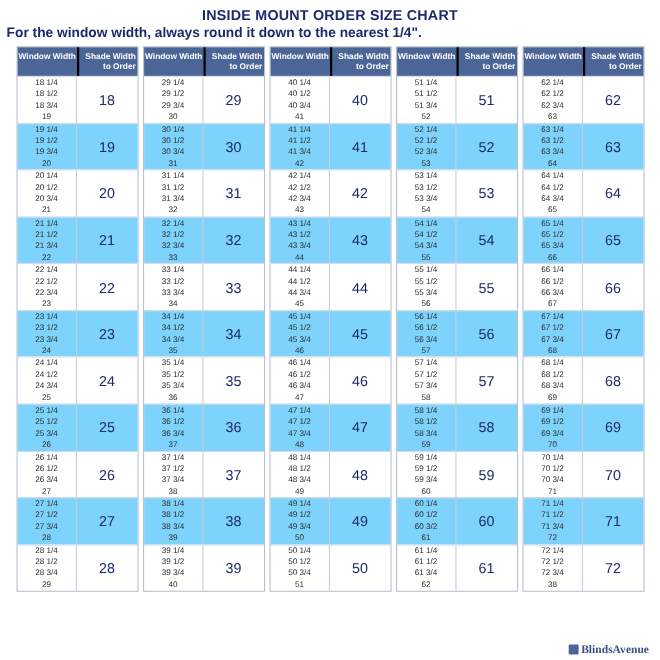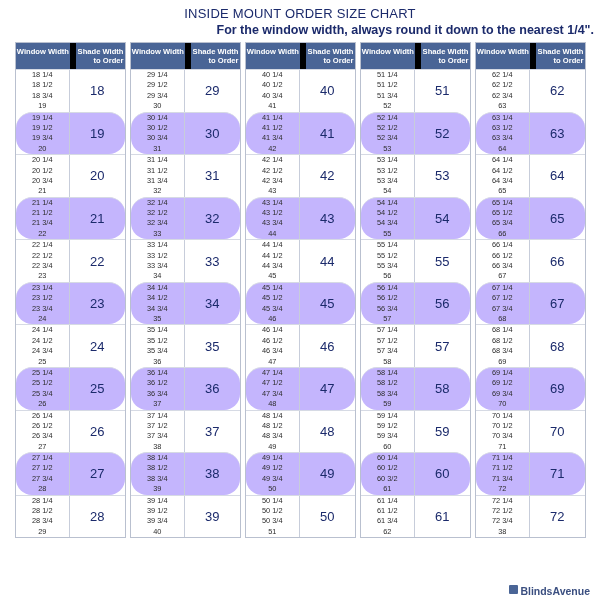--- a/index.html
+++ b/index.html
@@ -16,27 +16,27 @@
   .page {
     width: 600px;
     height: 600px;
     position: relative;
     box-sizing: border-box;
     padding: 6px 6px 2px 6px;
   }
   .title {
     text-align: center;
     font-size: 13px;
-    font-weight: normal;
+    font-weight: bold;
     color: #1b2a6b;
     letter-spacing: 0.2px;
     line-height: 16px;
   }
   .subtitle {
-    text-align: right;
+    text-align: left;
     font-size: 12.5px;
     font-weight: bold;
     color: #1b2a6b;
     line-height: 16px;
     margin-bottom: 4px;
   }
   .grid {
     display: flex;
     justify-content: center;
     gap: 4px;
@@ -54,32 +54,31 @@
     flex: 1 1 50%;
     color: #ffffff;
     font-size: 7.6px;
     font-weight: bold;
     text-align: right;
     line-height: 9px;
     padding: 4px 1px 4px 1px;
     box-sizing: border-box;
   }
   .hdr .cell + .cell {
-    border-left: 6px solid #000000;
+    border-left: 2px solid #000000;
   }
   .grp {
     display: flex;
     border-top: 1px solid #d6dae4;
   }
   .grp:first-child {
     border-top: none;
   }
   .grp.alt {
-    background: #c4b5fd;
-    border-radius: 16px;
+    background: #7dd3fc;
   }
   .sizes {
     flex: 1 1 50%;
     box-sizing: border-box;
     border-right: 1px solid #c7cdda;
   }
   .sz {
     font-size: 7.4px;
     color: #2c2c2c;
     text-align: center;
@@ -100,20 +99,21 @@
   .brand {
     position: absolute;
     right: 10px;
     bottom: 3px;
     font-size: 10.5px;
     font-weight: bold;
     color: #3b4f80;
     display: flex;
     align-items: flex-start;
     gap: 2px;
+    font-family: Liberation Serif, serif;
   }
   .brand .mark {
     display: inline-block;
     width: 9px;
     height: 9px;
     background: #4a6596;
     border-radius: 1px;
   }
 </style>
 </head>

